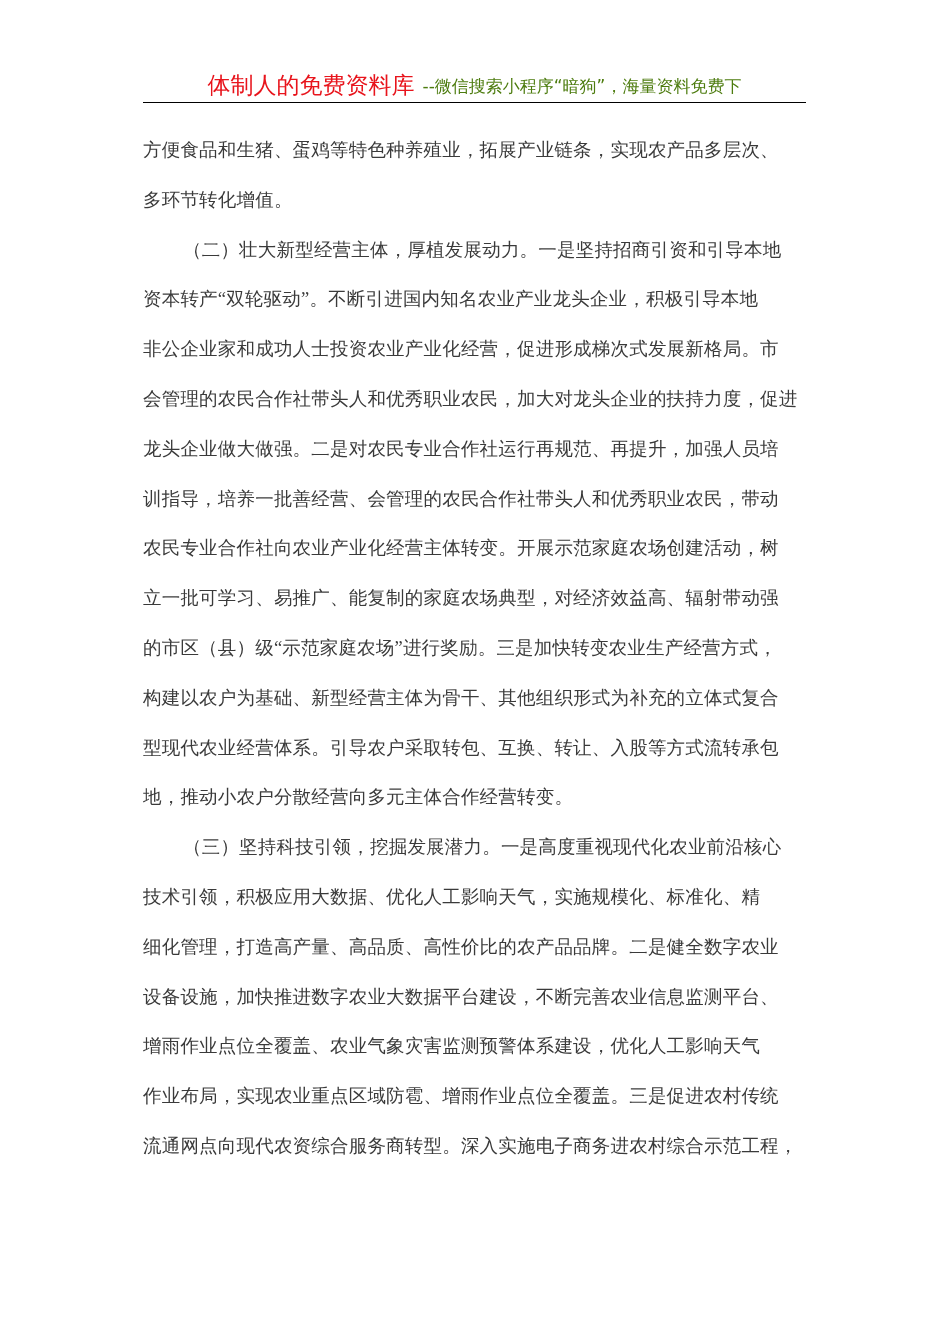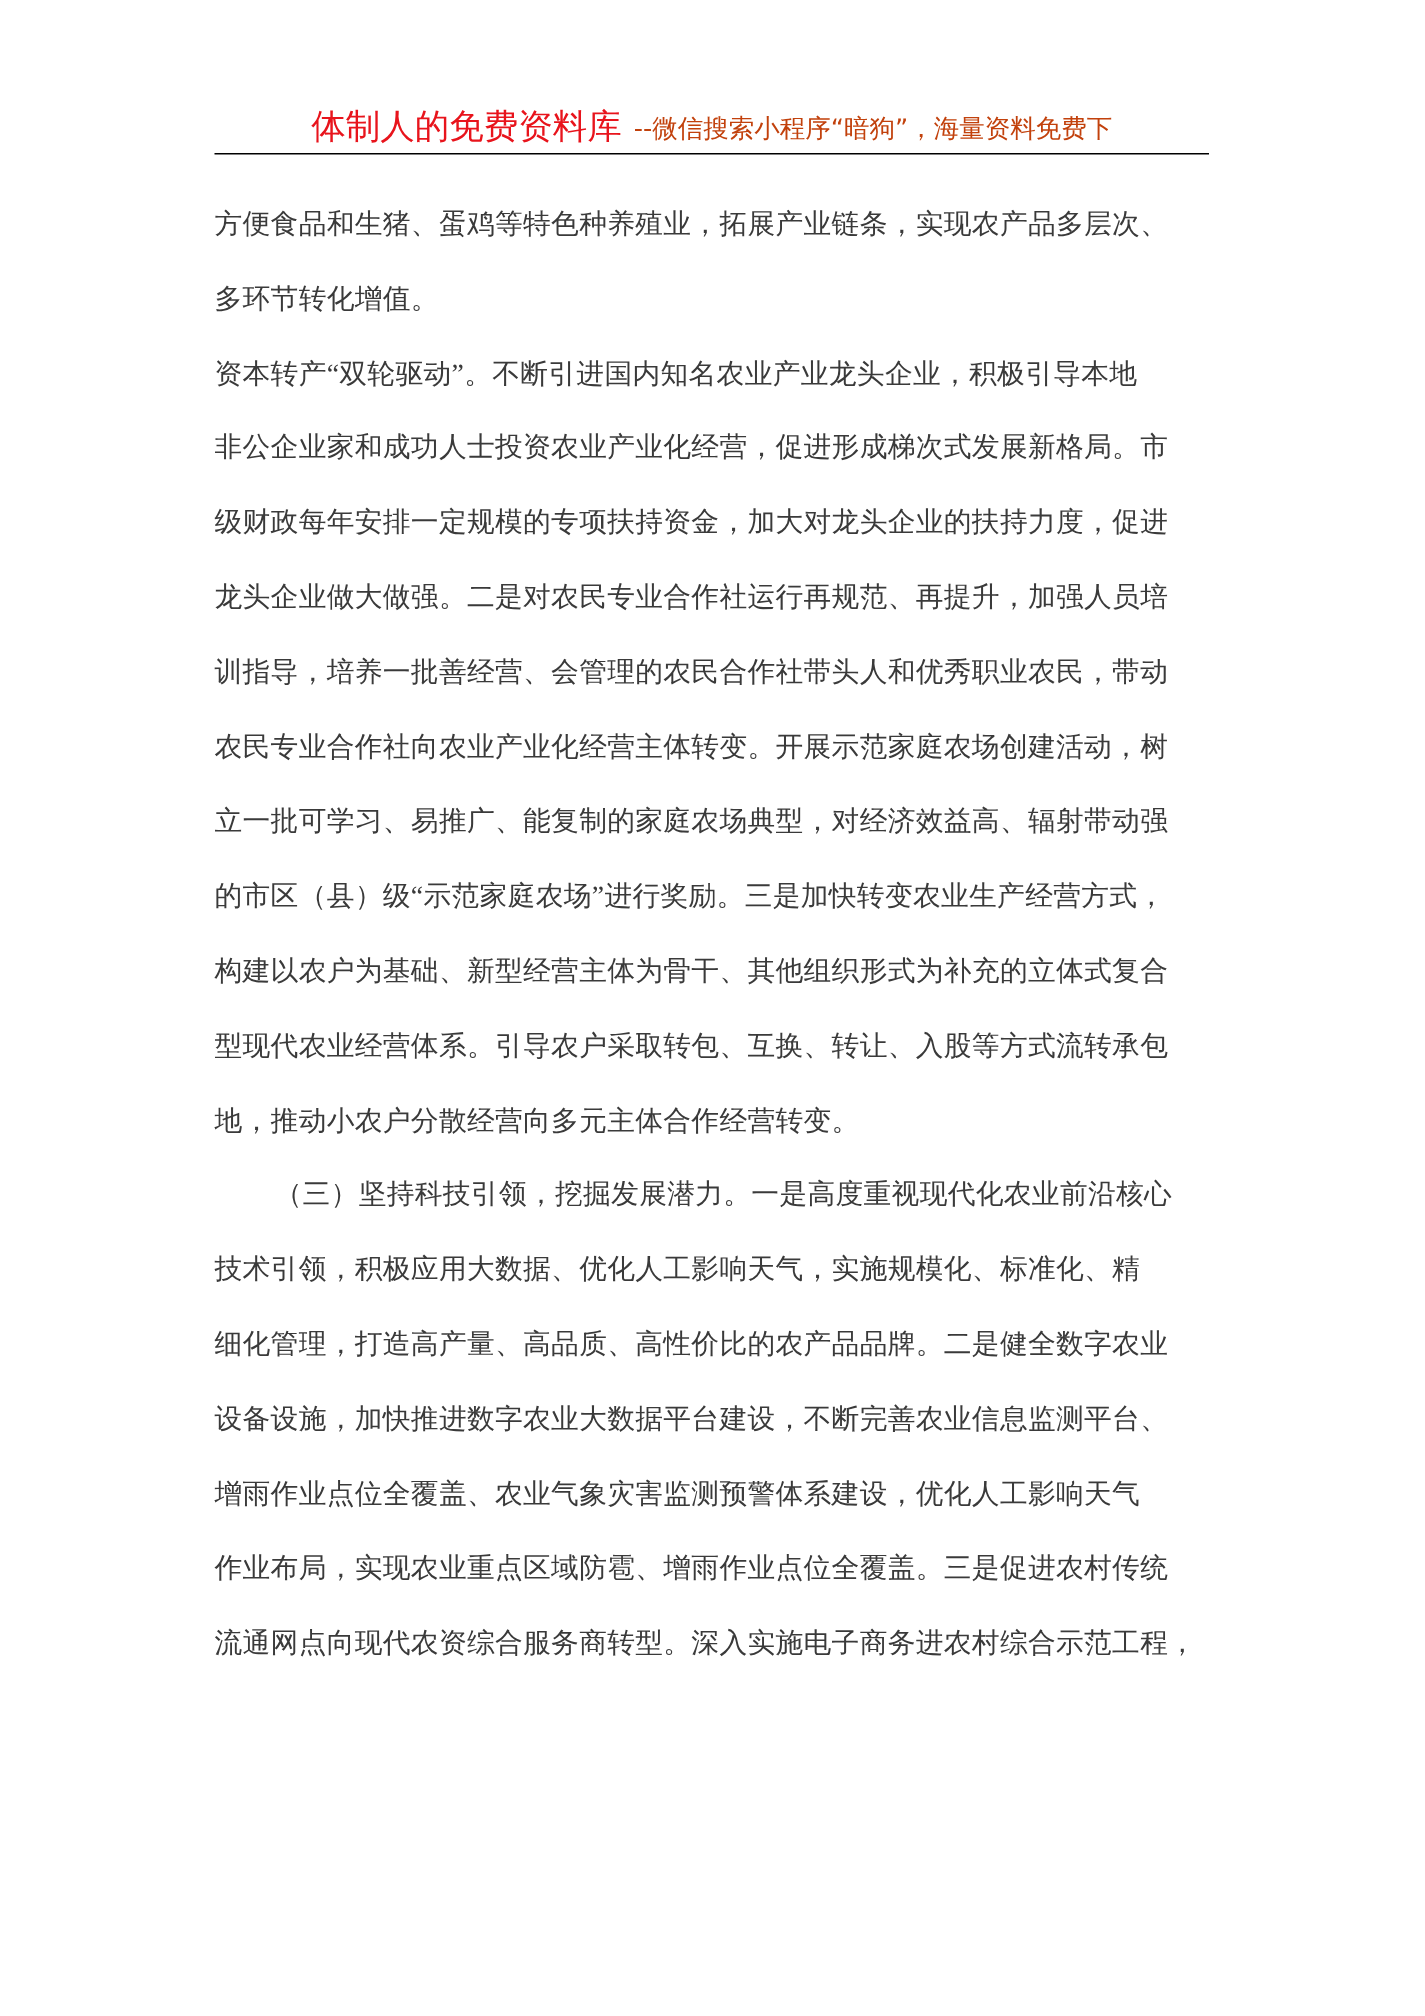--- a/index.html
+++ b/index.html
@@ -27,21 +27,21 @@
     white-space: nowrap;
   }
   .header-title {
     color: #e8141c;
     font-size: 23px;
     line-height: 30px;
     padding-bottom: 2px;
     letter-spacing: 0px;
   }
   .header-sub {
-    color: #c2410c;
+    color: #4d7c0f;
     font-size: 17px;
     line-height: 30px;
     padding-bottom: 1px;
     margin-left: 8px;
   }
   .content {
     position: absolute;
     left: 143px;
     top: 126px;
     width: 663px;
@@ -63,23 +63,24 @@
 <body>
 
 <div class="header">
   <span class="header-title">体制人的免费资料库</span>
   <span class="header-sub">--微信搜索小程序“暗狗”，海量资料免费下</span>
 </div>
 
 <div class="content">
   <div class="line">方便食品和生猪、蛋鸡等特色种养殖业，拓展产业链条，实现农产品多层次、</div>
   <div class="line">多环节转化增值。</div>
+  <div class="line indent">（二）壮大新型经营主体，厚植发展动力。一是坚持招商引资和引导本地</div>
   <div class="line">资本转产“双轮驱动”。不断引进国内知名农业产业龙头企业，积极引导本地</div>
   <div class="line">非公企业家和成功人士投资农业产业化经营，促进形成梯次式发展新格局。市</div>
-  <div class="line">级财政每年安排一定规模的专项扶持资金，加大对龙头企业的扶持力度，促进</div>
+  <div class="line">会管理的农民合作社带头人和优秀职业农民，加大对龙头企业的扶持力度，促进</div>
   <div class="line">龙头企业做大做强。二是对农民专业合作社运行再规范、再提升，加强人员培</div>
   <div class="line">训指导，培养一批善经营、会管理的农民合作社带头人和优秀职业农民，带动</div>
   <div class="line">农民专业合作社向农业产业化经营主体转变。开展示范家庭农场创建活动，树</div>
   <div class="line">立一批可学习、易推广、能复制的家庭农场典型，对经济效益高、辐射带动强</div>
   <div class="line">的市区（县）级“示范家庭农场”进行奖励。三是加快转变农业生产经营方式，</div>
   <div class="line">构建以农户为基础、新型经营主体为骨干、其他组织形式为补充的立体式复合</div>
   <div class="line">型现代农业经营体系。引导农户采取转包、互换、转让、入股等方式流转承包</div>
   <div class="line">地，推动小农户分散经营向多元主体合作经营转变。</div>
   <div class="line indent">（三）坚持科技引领，挖掘发展潜力。一是高度重视现代化农业前沿核心</div>
   <div class="line">技术引领，积极应用大数据、优化人工影响天气，实施规模化、标准化、精</div>

